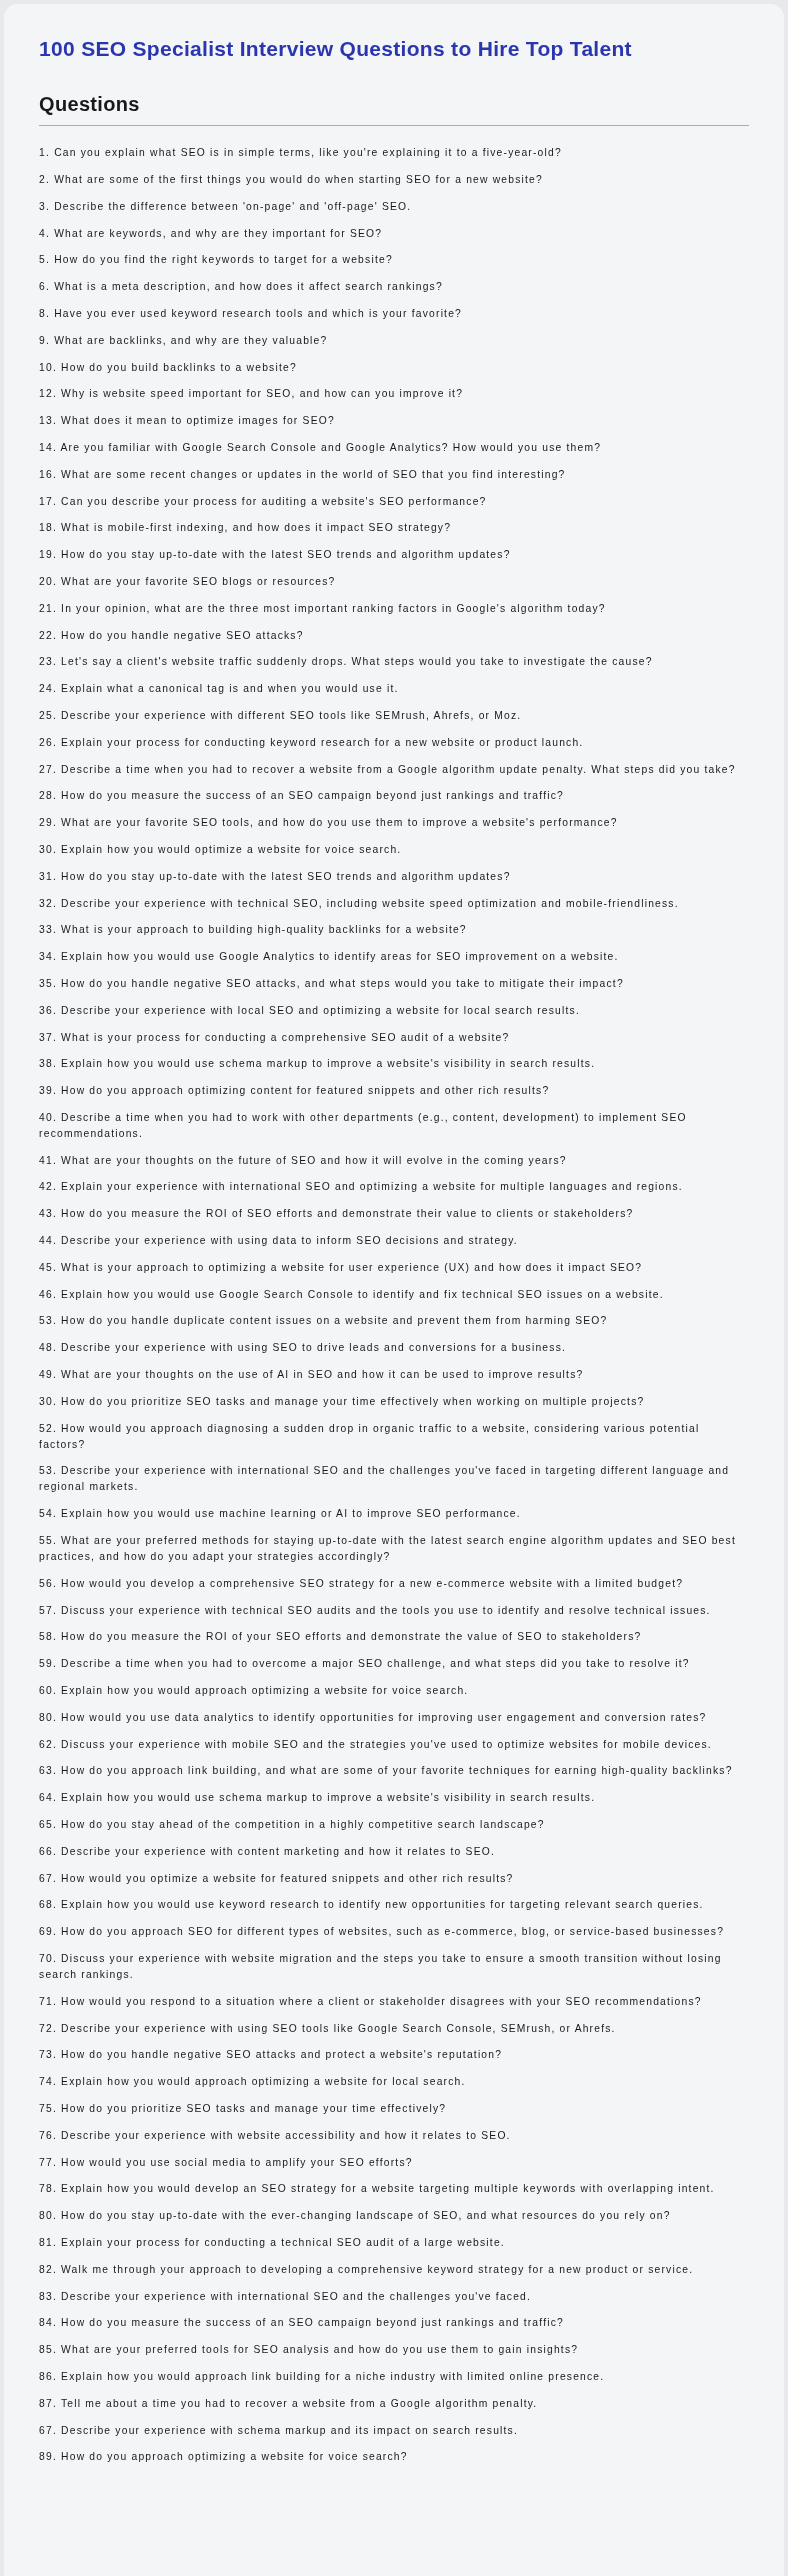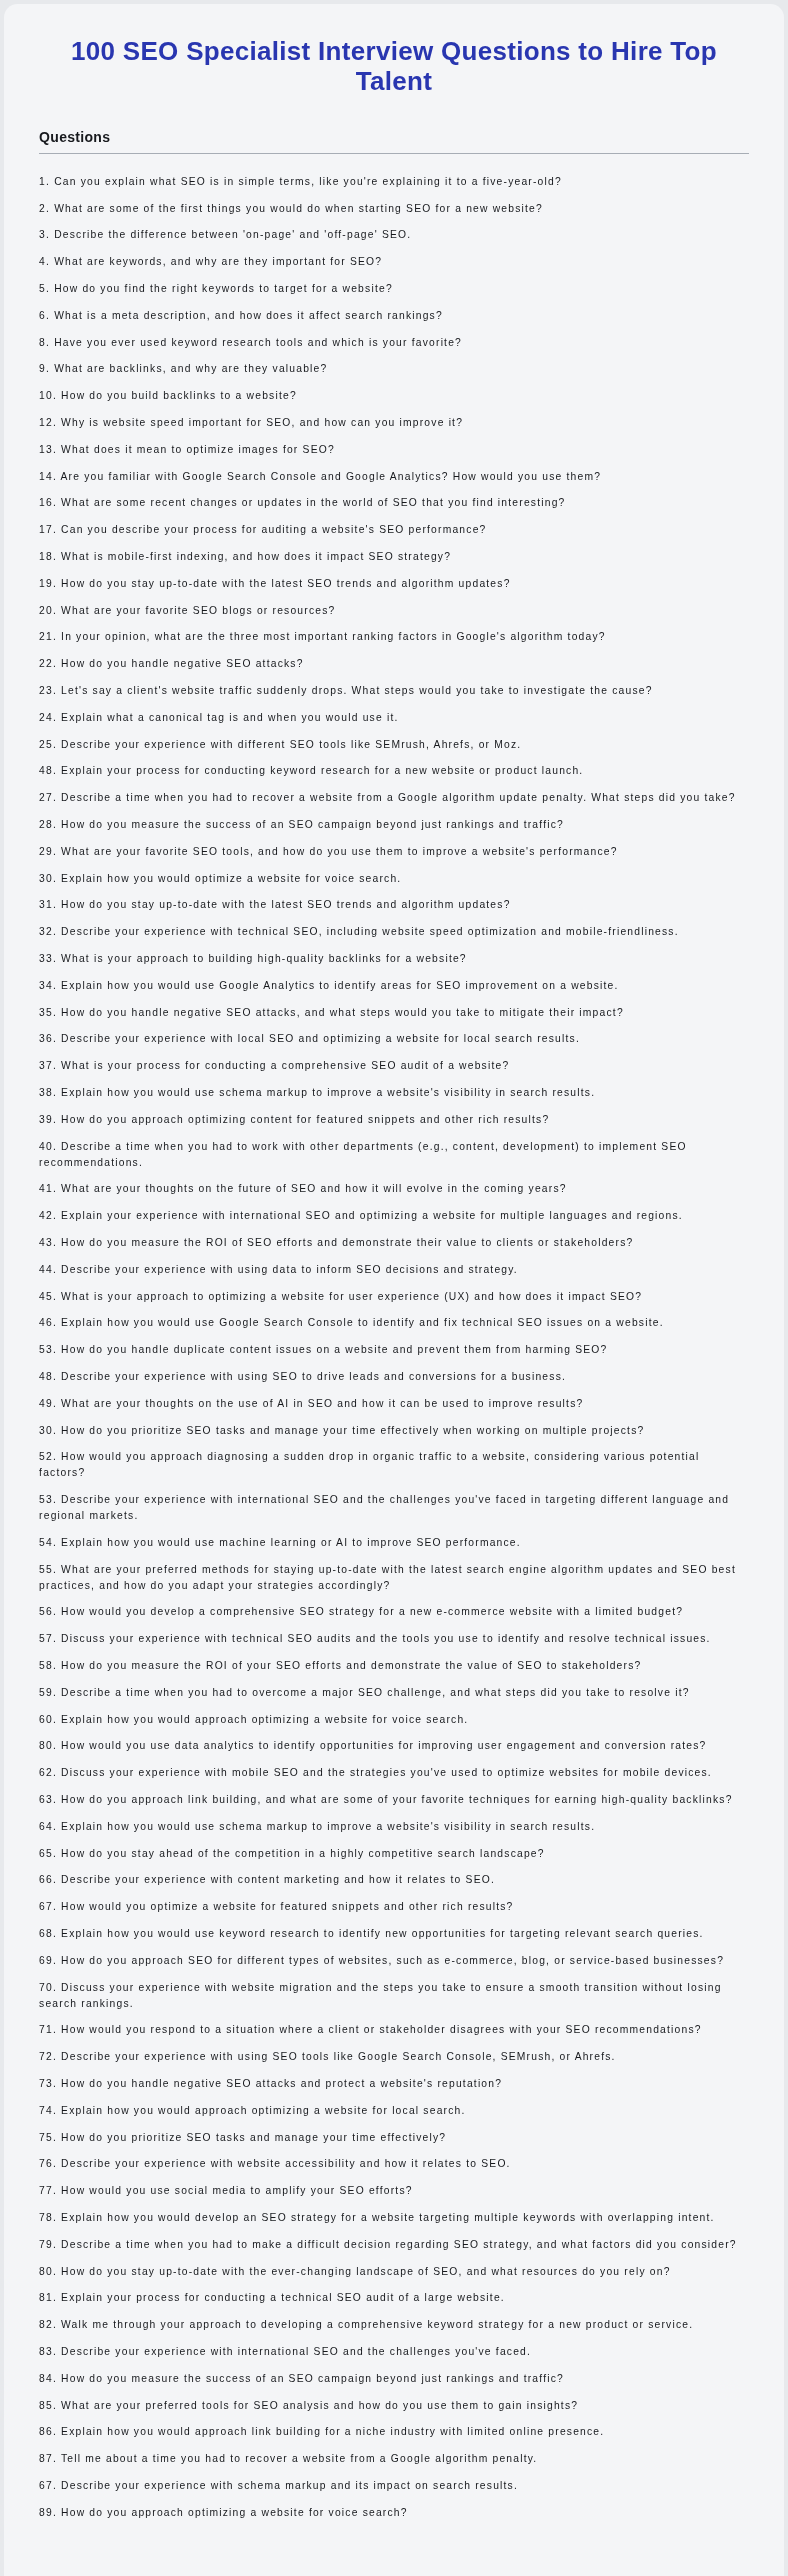--- a/index.html
+++ b/index.html
@@ -27,30 +27,29 @@
   .card{
     box-sizing:border-box;
     min-height:3266px;
     background:var(--card-bg,#f4f5f7);
     border-radius:13.4px 13.4px 0 0;
     padding:25px 35px 31px 35px;
   }
   .doc-title{
     margin:8.2px 0 0 0;
     color:var(--title-blue,#2936b0);
-    font-size:26px;
+    font-size:21px;
     font-weight:bold;
     letter-spacing:0.3px;
     line-height:1.15;
-    text-align:center;
   }
   .section-heading{
     margin:32px 0 0 0;
     color:var(--text,#17191d);
-    font-size:14px;
+    font-size:20px;
     font-weight:bold;
     letter-spacing:0.3px;
   }
   .section-rule{
     border:none;
     border-top:1px solid var(--rule-gray,#a7adb5);
     margin:8.2px 0 0 0;
   }
   .questions{
     margin-top:19.6px;
@@ -92,21 +91,21 @@
         <p>16. What are some recent changes or updates in the world of SEO that you find interesting?</p>
         <p>17. Can you describe your process for auditing a website's SEO performance?</p>
         <p>18. What is mobile-first indexing, and how does it impact SEO strategy?</p>
         <p>19. How do you stay up-to-date with the latest SEO trends and algorithm updates?</p>
         <p>20. What are your favorite SEO blogs or resources?</p>
         <p>21. In your opinion, what are the three most important ranking factors in Google's algorithm today?</p>
         <p>22. How do you handle negative SEO attacks?</p>
         <p>23. Let's say a client's website traffic suddenly drops. What steps would you take to investigate the cause?</p>
         <p>24. Explain what a canonical tag is and when you would use it.</p>
         <p>25. Describe your experience with different SEO tools like SEMrush, Ahrefs, or Moz.</p>
-        <p>48. Explain your process for conducting keyword research for a new website or product launch.</p>
+        <p>26. Explain your process for conducting keyword research for a new website or product launch.</p>
         <p>27. Describe a time when you had to recover a website from a Google algorithm update penalty. What steps did you take?</p>
         <p>28. How do you measure the success of an SEO campaign beyond just rankings and traffic?</p>
         <p>29. What are your favorite SEO tools, and how do you use them to improve a website's performance?</p>
         <p>30. Explain how you would optimize a website for voice search.</p>
         <p>31. How do you stay up-to-date with the latest SEO trends and algorithm updates?</p>
         <p>32. Describe your experience with technical SEO, including website speed optimization and mobile-friendliness.</p>
         <p>33. What is your approach to building high-quality backlinks for a website?</p>
         <p>34. Explain how you would use Google Analytics to identify areas for SEO improvement on a website.</p>
         <p>35. How do you handle negative SEO attacks, and what steps would you take to mitigate their impact?</p>
         <p>36. Describe your experience with local SEO and optimizing a website for local search results.</p>
@@ -144,21 +143,20 @@
         <p>69. How do you approach SEO for different types of websites, such as e-commerce, blog, or service-based businesses?</p>
         <p>70. Discuss your experience with website migration and the steps you take to ensure a smooth transition without losing search rankings.</p>
         <p>71. How would you respond to a situation where a client or stakeholder disagrees with your SEO recommendations?</p>
         <p>72. Describe your experience with using SEO tools like Google Search Console, SEMrush, or Ahrefs.</p>
         <p>73. How do you handle negative SEO attacks and protect a website's reputation?</p>
         <p>74. Explain how you would approach optimizing a website for local search.</p>
         <p>75. How do you prioritize SEO tasks and manage your time effectively?</p>
         <p>76. Describe your experience with website accessibility and how it relates to SEO.</p>
         <p>77. How would you use social media to amplify your SEO efforts?</p>
         <p>78. Explain how you would develop an SEO strategy for a website targeting multiple keywords with overlapping intent.</p>
-        <p>79. Describe a time when you had to make a difficult decision regarding SEO strategy, and what factors did you consider?</p>
         <p>80. How do you stay up-to-date with the ever-changing landscape of SEO, and what resources do you rely on?</p>
         <p>81. Explain your process for conducting a technical SEO audit of a large website.</p>
         <p>82. Walk me through your approach to developing a comprehensive keyword strategy for a new product or service.</p>
         <p>83. Describe your experience with international SEO and the challenges you've faced.</p>
         <p>84. How do you measure the success of an SEO campaign beyond just rankings and traffic?</p>
         <p>85. What are your preferred tools for SEO analysis and how do you use them to gain insights?</p>
         <p>86. Explain how you would approach link building for a niche industry with limited online presence.</p>
         <p>87. Tell me about a time you had to recover a website from a Google algorithm penalty.</p>
         <p>67. Describe your experience with schema markup and its impact on search results.</p>
         <p>89. How do you approach optimizing a website for voice search?</p>

